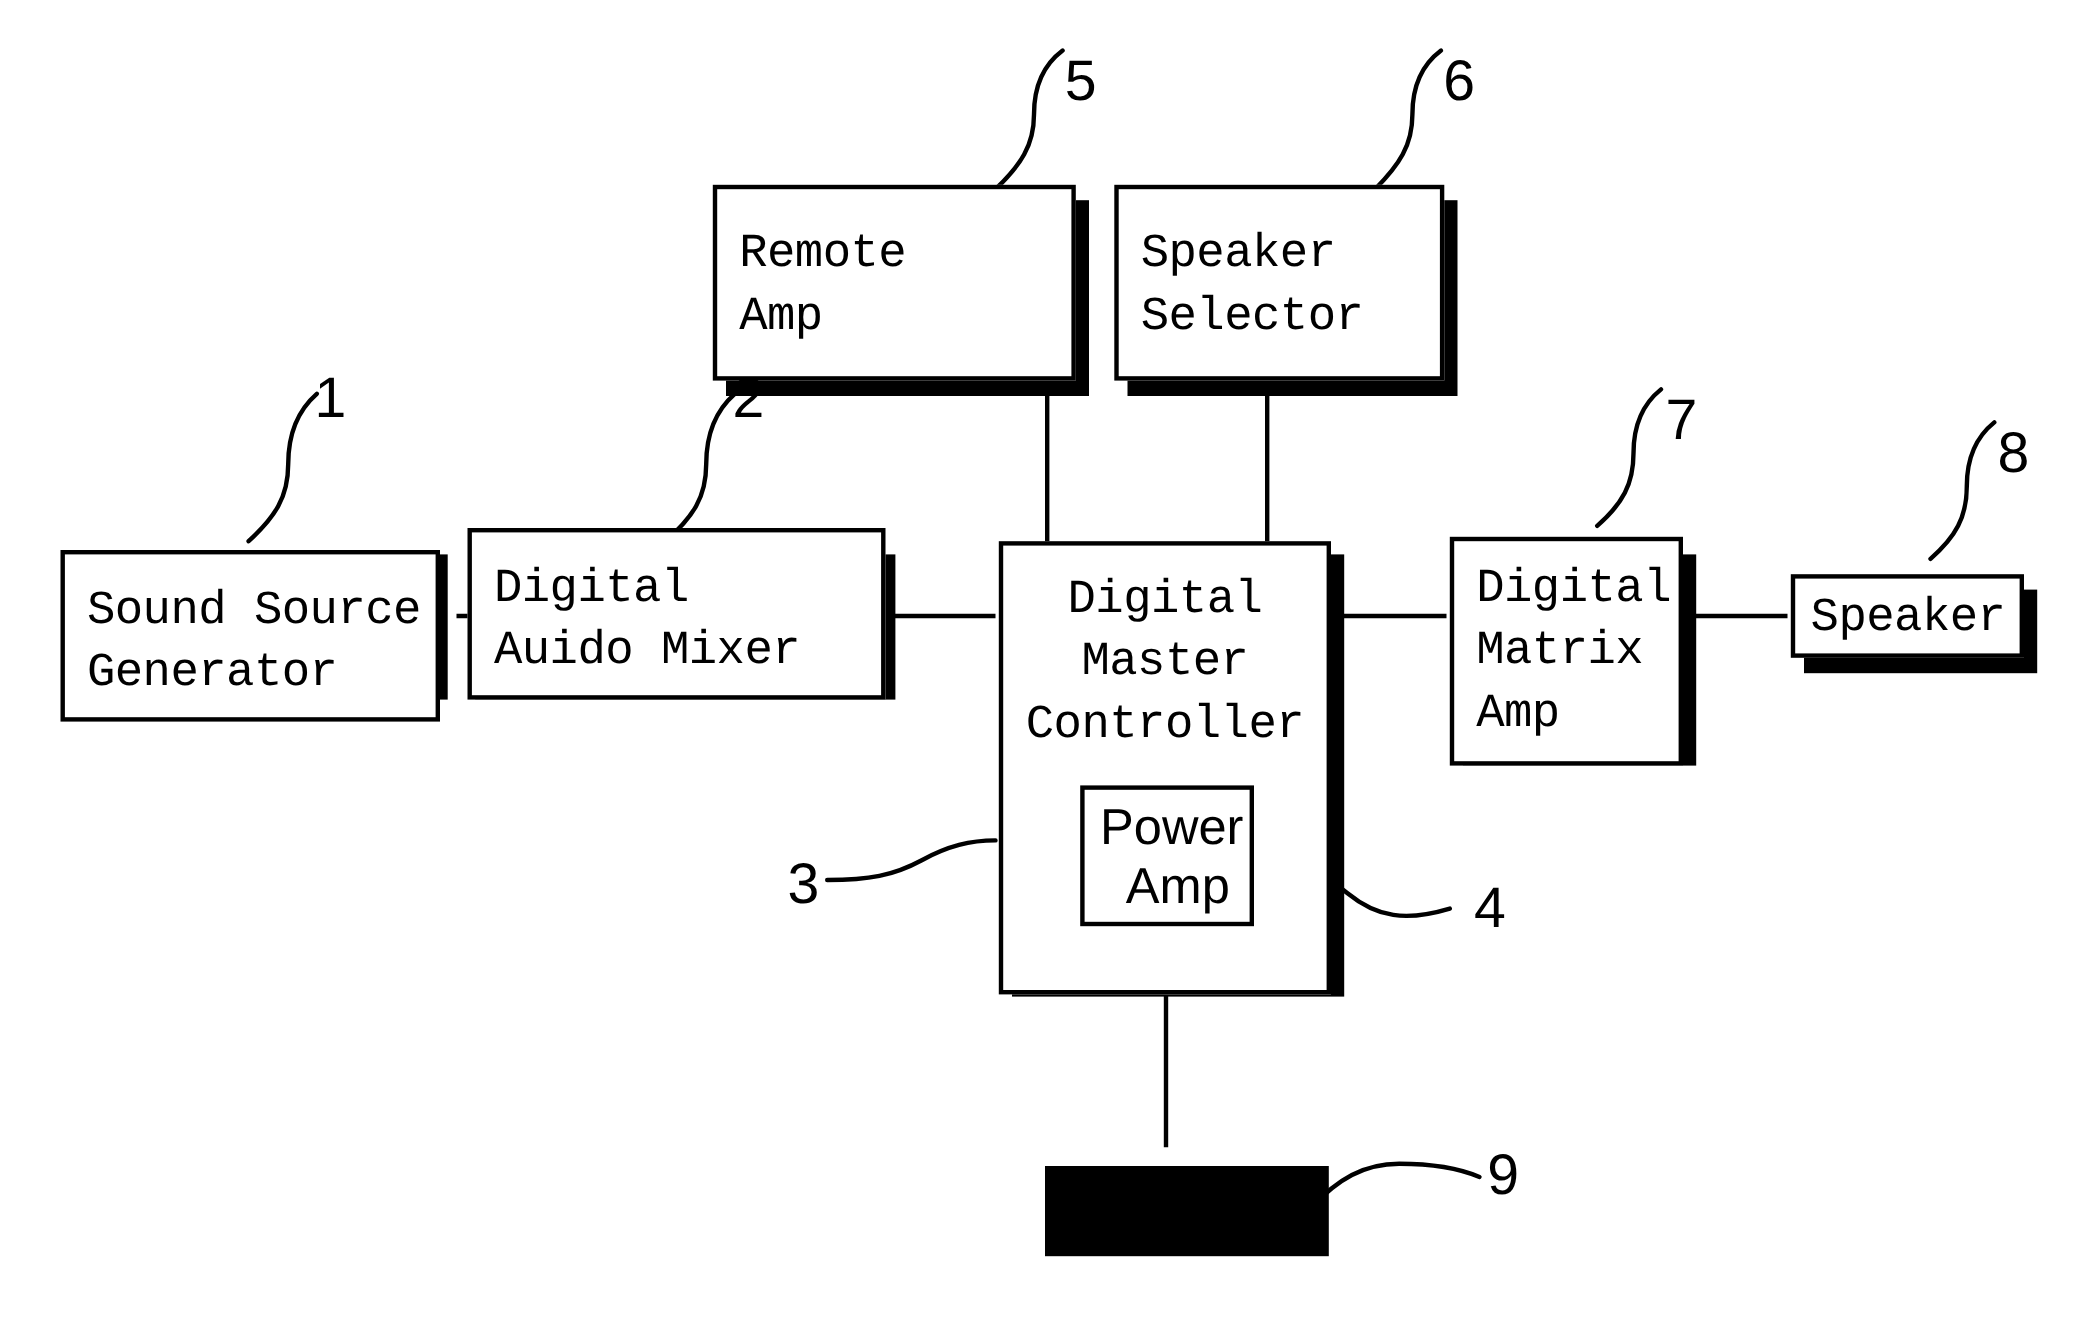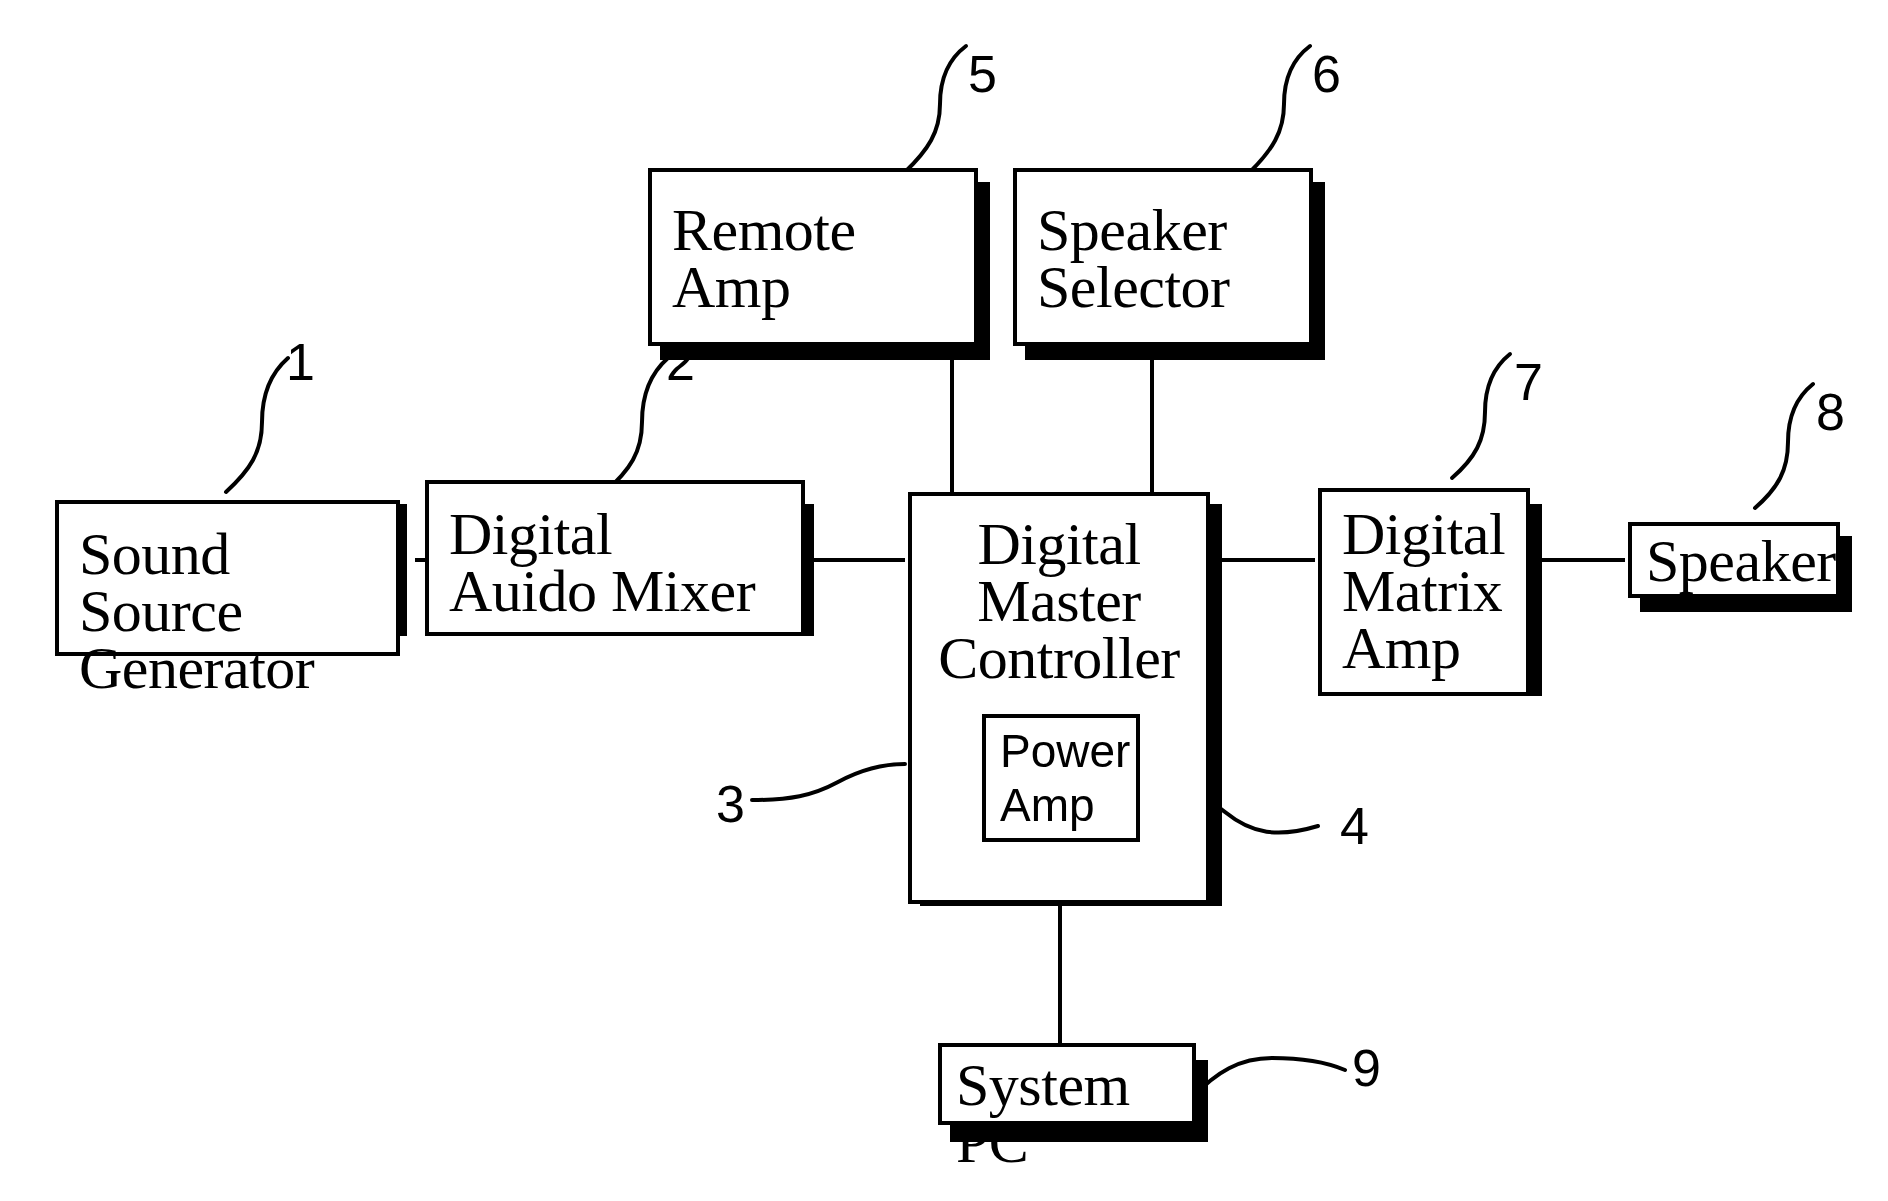--- a/index.html
+++ b/index.html
@@ -31,22 +31,22 @@
     box-sizing: border-box;
     background: #ffffff;
     border: 4px solid #000000;
     z-index: 3;
   }
   .node .node-label {
     position: absolute;
     left: 20px;
     right: 8px;
     color: #000000;
-    font-family: Liberation Serif, serif;
-    font-size: 60px;
+    font-family: Liberation Mono, monospace;
+    font-size: 43px;
     line-height: 57px;
     letter-spacing: -0.5px;
     white-space: pre-line;
     text-align: left;
   }
   .node.center-align .node-label {
     left: 0;
     right: 0;
     text-align: center;
   }
@@ -72,21 +72,21 @@
     background: #ffffff;
     border: 4px solid #000000;
     z-index: 4;
   }
   .subnode .node-label {
     position: absolute;
     left: 14px;
     right: 18px;
     font-size: 46px;
     line-height: 54px;
-    text-align: left;
+    text-align: right;
   }
 </style>
 </head>
 <body>
 
 <div id="diagram-root">
 
   <svg id="vector-layer" viewBox="0 0 1888 1201">
 
     <g stroke="#000000" stroke-width="4" fill="none" stroke-linecap="butt">
@@ -171,23 +171,20 @@
   <div class="node" style="left:1318px; top:488px; width:212px; height:208px;">
     <div class="node-label" style="top:14px;">Digital
 Matrix
 Amp</div>
   </div>
 
   <div class="node" style="left:1628px; top:522px; width:212px; height:76px;">
     <div class="node-label" style="top:7px; left:14px;">Speaker</div>
   </div>
 
-  <div class="node" style="left:938px; top:1043px; width:258px; height:82px;">
-    <div class="node-label" style="top:10px; left:14px;">System PC</div>
-  </div>
 
   <div class="ref-num" style="left:286px; top:336px;">1</div>
   <div class="ref-num" style="left:666px; top:336px;">2</div>
   <div class="ref-num" style="left:716px; top:778px;">3</div>
   <div class="ref-num" style="left:1340px; top:800px;">4</div>
   <div class="ref-num" style="left:968px; top:48px;">5</div>
   <div class="ref-num" style="left:1312px; top:48px;">6</div>
   <div class="ref-num" style="left:1514px; top:356px;">7</div>
   <div class="ref-num" style="left:1816px; top:386px;">8</div>
   <div class="ref-num" style="left:1352px; top:1042px;">9</div>

